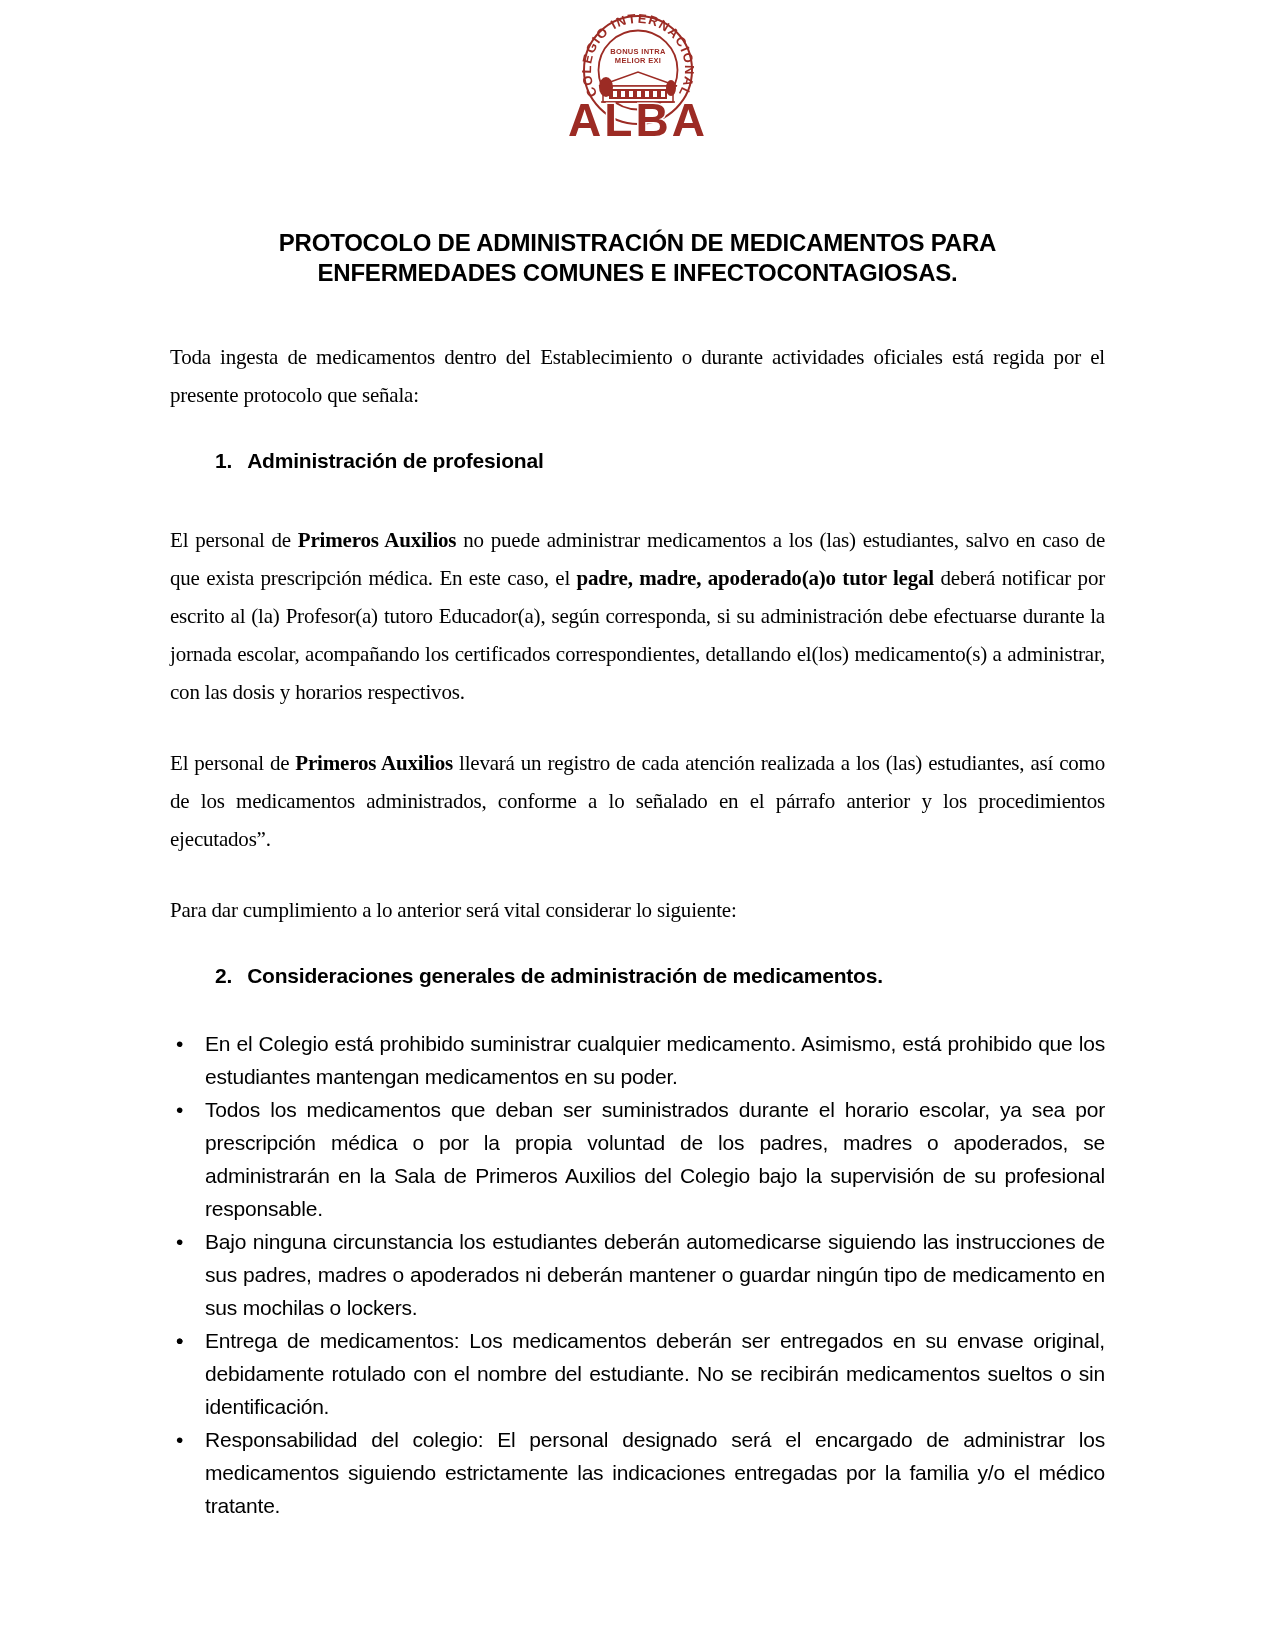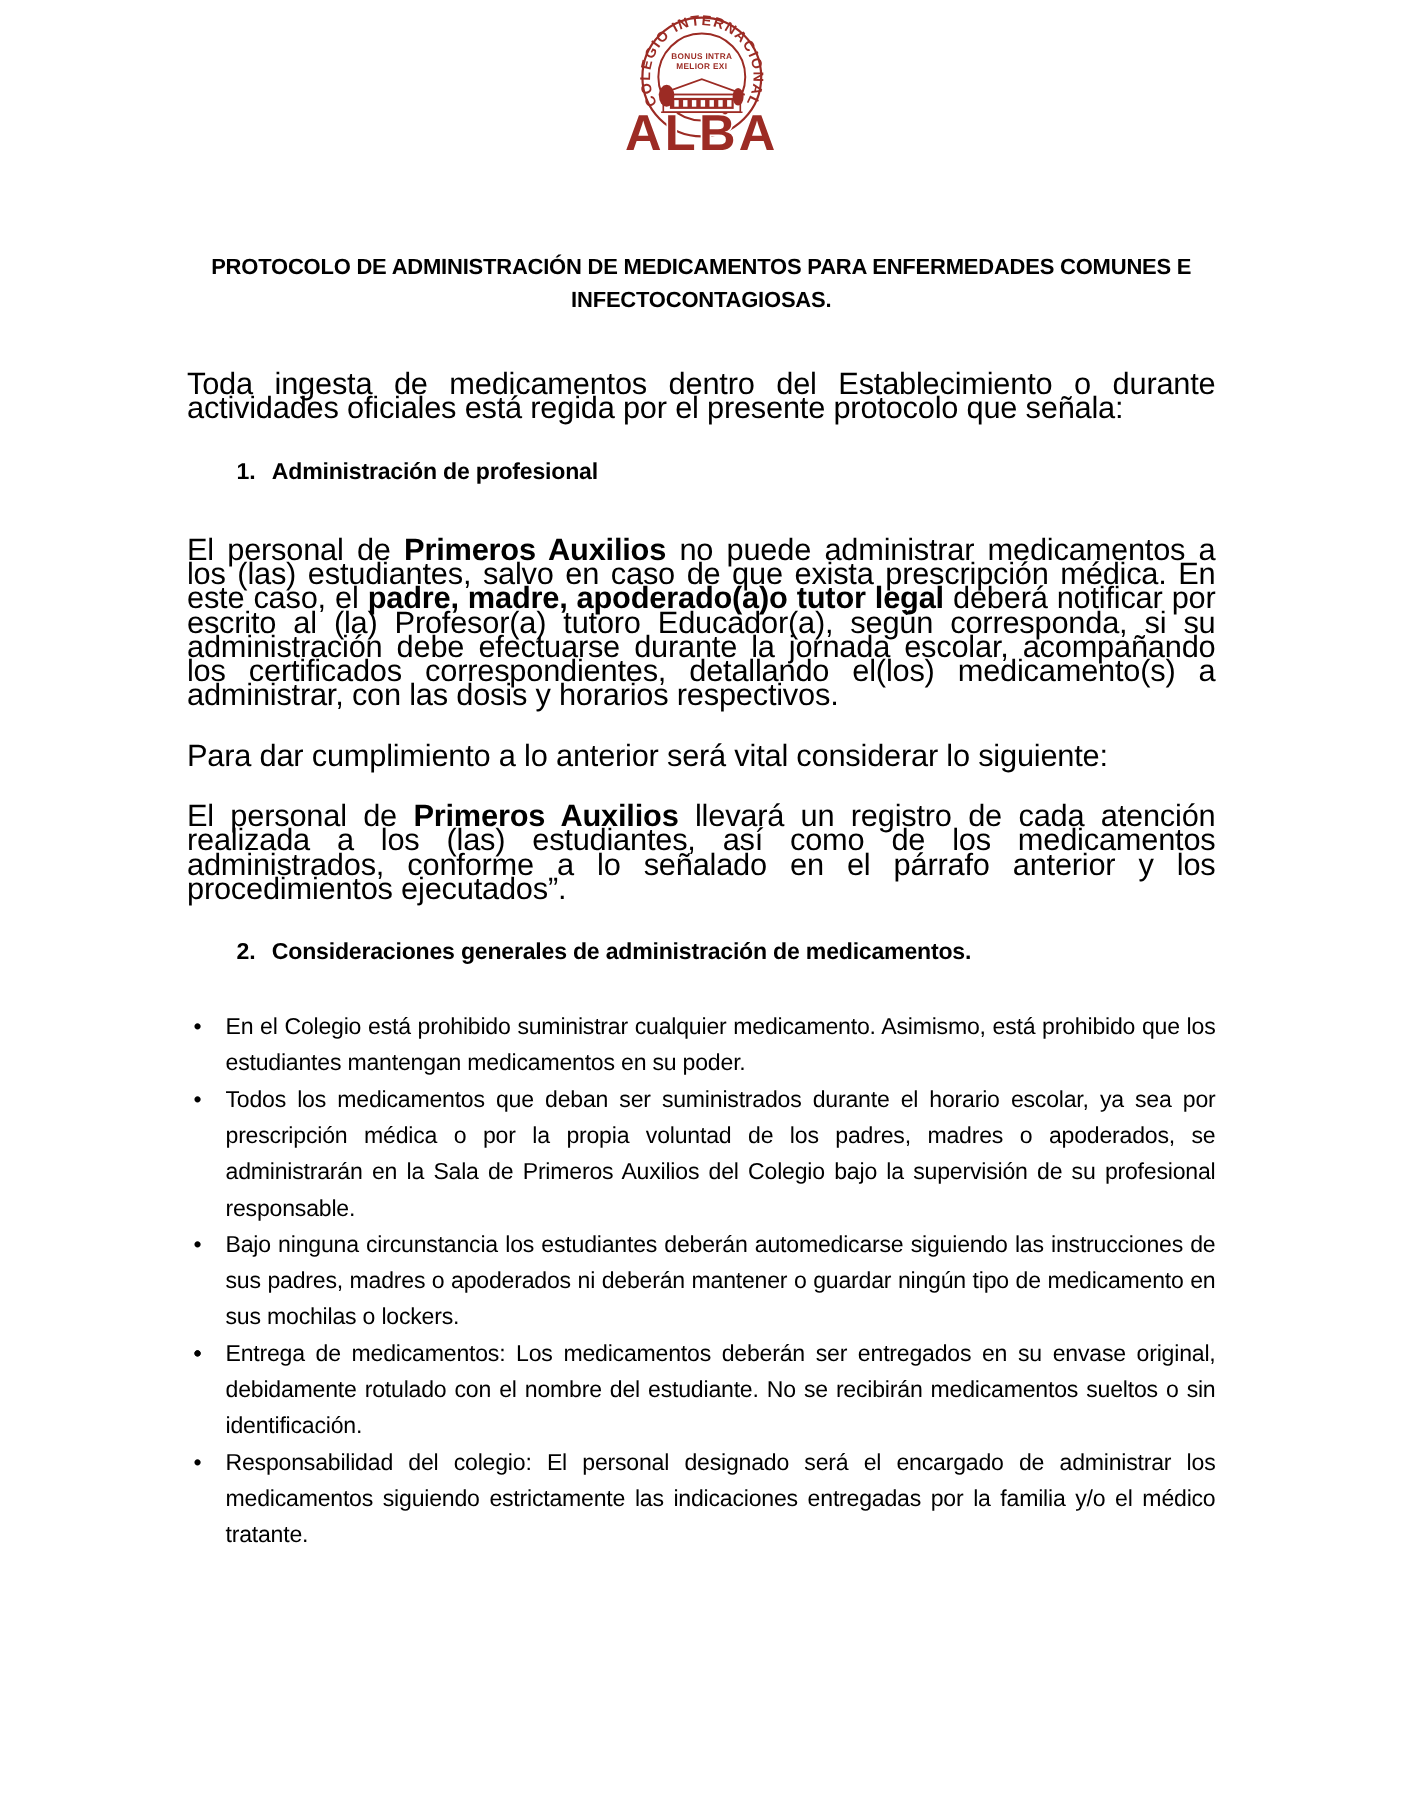--- a/index.html
+++ b/index.html
@@ -40,31 +40,32 @@
     font-weight: bold;
     font-size: 46px;
     letter-spacing: 3px;
     paint-order: stroke;
     stroke: #ffffff;
     stroke-width: 3px;
   }
   .doc-title {
     margin: 78px auto 0 auto;
     max-width: 900px;
-    font-size: 20px;
+    font-size: 24px;
     line-height: 30px;
     font-weight: bold;
     text-align: center;
     letter-spacing: -0.2px;
   }
   .para {
-    font-size: 28px;
-    line-height: 22px;
+    font-size: 21px;
+    line-height: 38px;
     text-align: justify;
     letter-spacing: -0.2px;
+    font-family: Liberation Serif, serif;
   }
   .intro { margin-top: 50px; }
   .section-heading {
     display: flex;
     gap: 15px;
     padding-left: 45px;
     margin-top: 30px;
     font-size: 21px;
     line-height: 33px;
     font-weight: bold;
@@ -138,23 +139,23 @@
 
   <p class="para intro">Toda ingesta de medicamentos dentro del Establecimiento o durante actividades oficiales está regida por el presente protocolo que señala:</p>
 
   <div class="section-heading">
     <span>1.</span>
     <span>Administración de profesional</span>
   </div>
 
   <p class="para p-admin"><span>El personal de </span><strong>Primeros Auxilios</strong><span> no puede administrar medicamentos a los (las) estudiantes, salvo en caso de que exista prescripción médica. En este caso, el </span><strong>padre, madre, apoderado(a)o tutor legal</strong><span> deberá notificar por escrito al (la) Profesor(a) tutoro Educador(a), según corresponda, si su administración debe efectuarse durante la jornada escolar, acompañando los certificados correspondientes, detallando el(los) medicamento(s) a administrar, con las dosis y horarios respectivos.</span></p>
 
+  <p class="para p-registry"><span>El personal de </span><strong>Primeros Auxilios</strong><span> llevará un registro de cada atención realizada a los (las) estudiantes, así como de los medicamentos administrados, conforme a lo señalado en el párrafo anterior y los procedimientos ejecutados”.</span></p>
+
   <p class="para p-compliance">Para dar cumplimiento a lo anterior será vital considerar lo siguiente:</p>
-
-  <p class="para p-registry"><span>El personal de </span><strong>Primeros Auxilios</strong><span> llevará un registro de cada atención realizada a los (las) estudiantes, así como de los medicamentos administrados, conforme a lo señalado en el párrafo anterior y los procedimientos ejecutados”.</span></p>
 
   <div class="section-heading">
     <span>2.</span>
     <span>Consideraciones generales de administración de medicamentos.</span>
   </div>
 
   <ul class="bullets">
     <li>
       <span class="bullet-dot">•</span>
       <span>En el Colegio está prohibido suministrar cualquier medicamento. Asimismo, está prohibido que los estudiantes mantengan medicamentos en su poder.</span>

